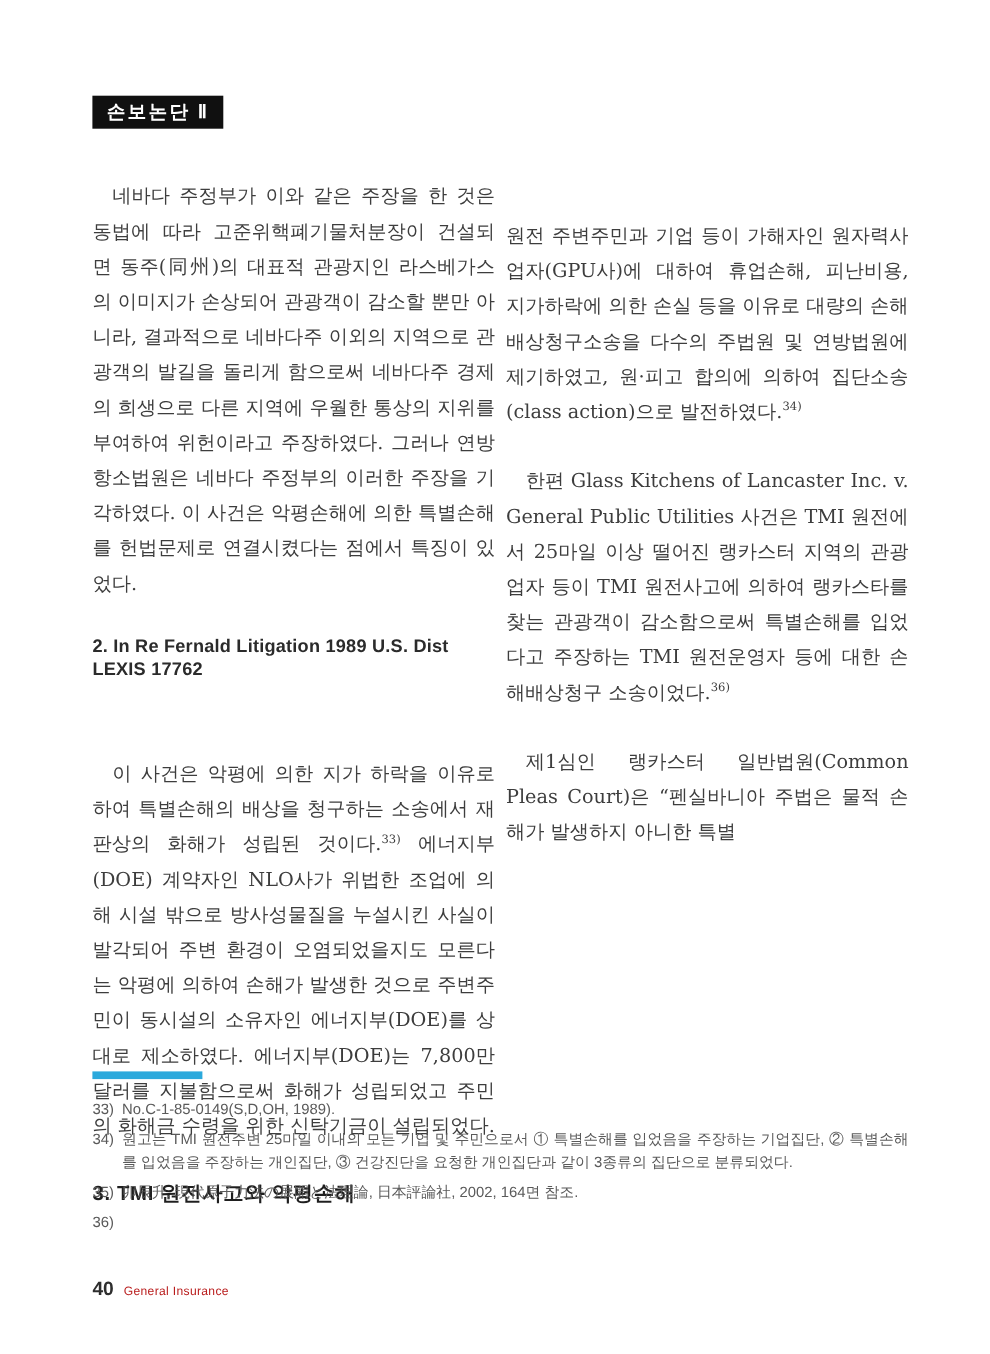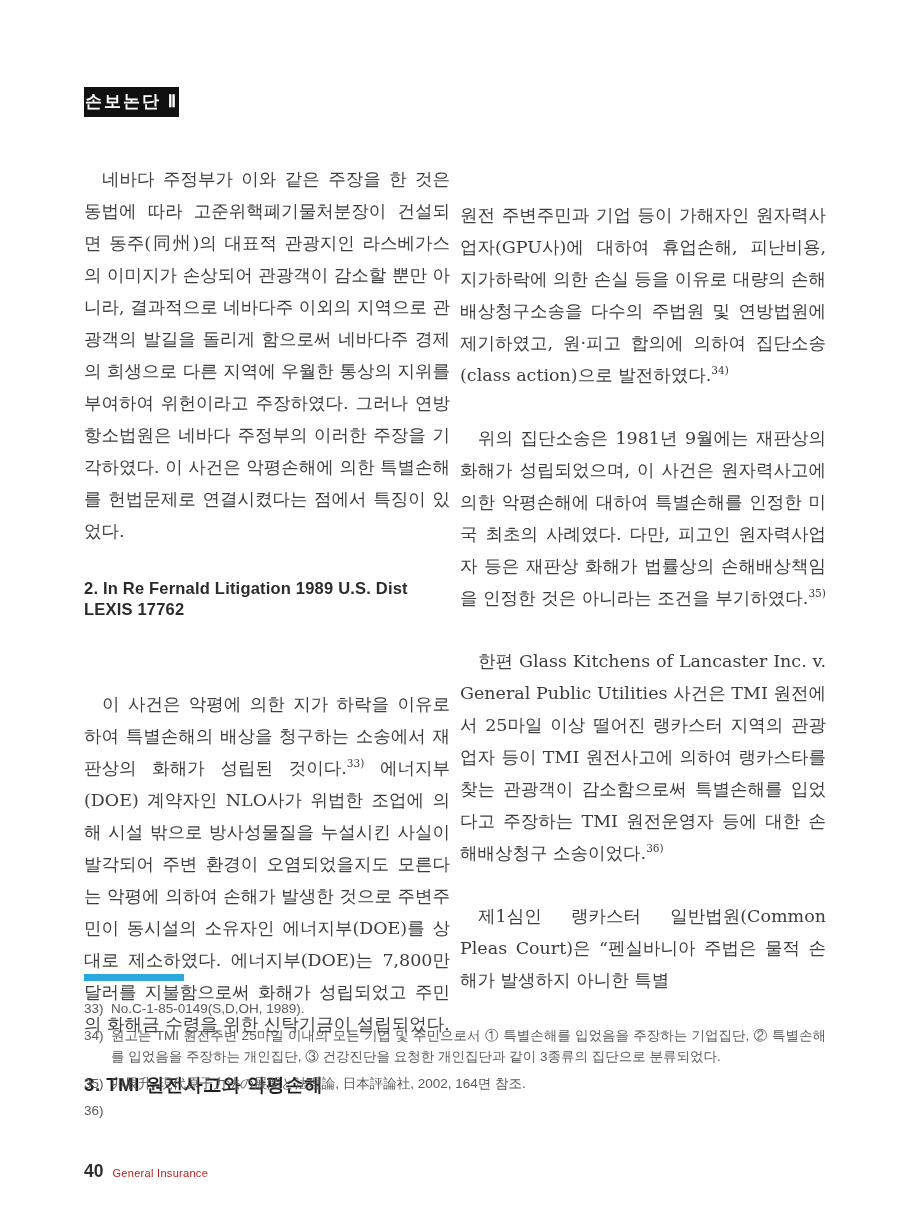--- a/index.html
+++ b/index.html
@@ -18,21 +18,21 @@
   .badge {
     position: absolute;
     left: 84px;
     top: 87px;
     background: #101010;
     color: #ffffff;
     font-family: "Liberation Sans", sans-serif;
     font-weight: 700;
     font-size: 17px;
     line-height: 17px;
-    padding: 6px 1px 7px;
+    padding: 6px 13px 7px;
     letter-spacing: 2px;
   }
   .col {
     position: absolute;
     top: 163px;
     width: 366px;
     font-size: 17.5px;
     line-height: 32px;
     text-align: justify;
   }
@@ -131,23 +131,20 @@
   <div class="h-kor">
     <span>3. TMI 원전사고와 악평손해</span>
   </div>
 </div>
 
 <div class="col col-right">
   <p class="body">
     <span>원전 주변주민과 기업 등이 가해자인 원자력사업자(GPU사)에 대하여 휴업손해, 피난비용, 지가하락에 의한 손실 등을 이유로 대량의 손해배상청구소송을 다수의 주법원 및 연방법원에 제기하였고, 원·피고 합의에 의하여 집단소송(class action)으로 발전하였다.</span><sup class="fnref">34)</sup>
   </p>
   <p class="body indent">
-    <span>위의 집단소송은 1981년 9월에는 재판상의 화해가 성립되었으며, 이 사건은 원자력사고에 의한 악평손해에 대하여 특별손해를 인정한 미국 최초의 사례였다. 다만, 피고인 원자력사업자 등은 재판상 화해가 법률상의 손해배상책임을 인정한 것은 아니라는 조건을 부기하였다.</span><sup class="fnref">35)</sup>
-  </p>
-  <p class="body indent">
     <span>한편 Glass Kitchens of Lancaster Inc. v. General Public Utilities 사건은 TMI 원전에서 25마일 이상 떨어진 랭카스터 지역의 관광업자 등이 TMI 원전사고에 의하여 랭카스타를 찾는 관광객이 감소함으로써 특별손해를 입었다고 주장하는 TMI 원전운영자 등에 대한 손해배상청구 소송이었다.</span><sup class="fnref">36)</sup>
   </p>
   <p class="body indent">
     <span>제1심인 랭카스터 일반법원(Common Pleas Court)은 “펜실바니아 주법은 물적 손해가 발생하지 아니한 특별</span>
   </p>
 </div>
 
 <div class="footnotes">
   <div class="fn-bar" style="background: rgb(43, 169, 220);"></div>
   <div class="fn-item">

